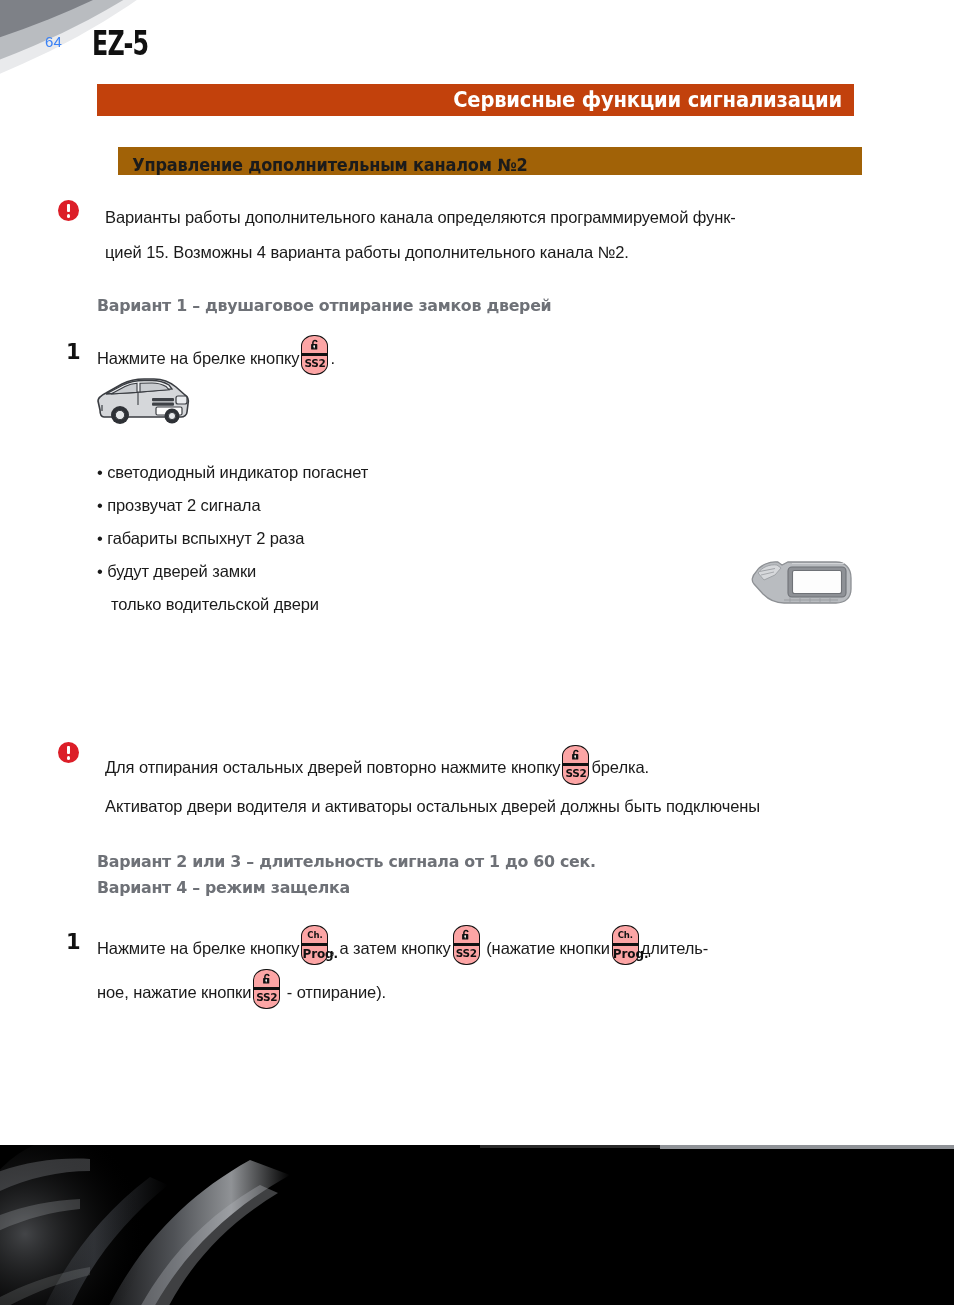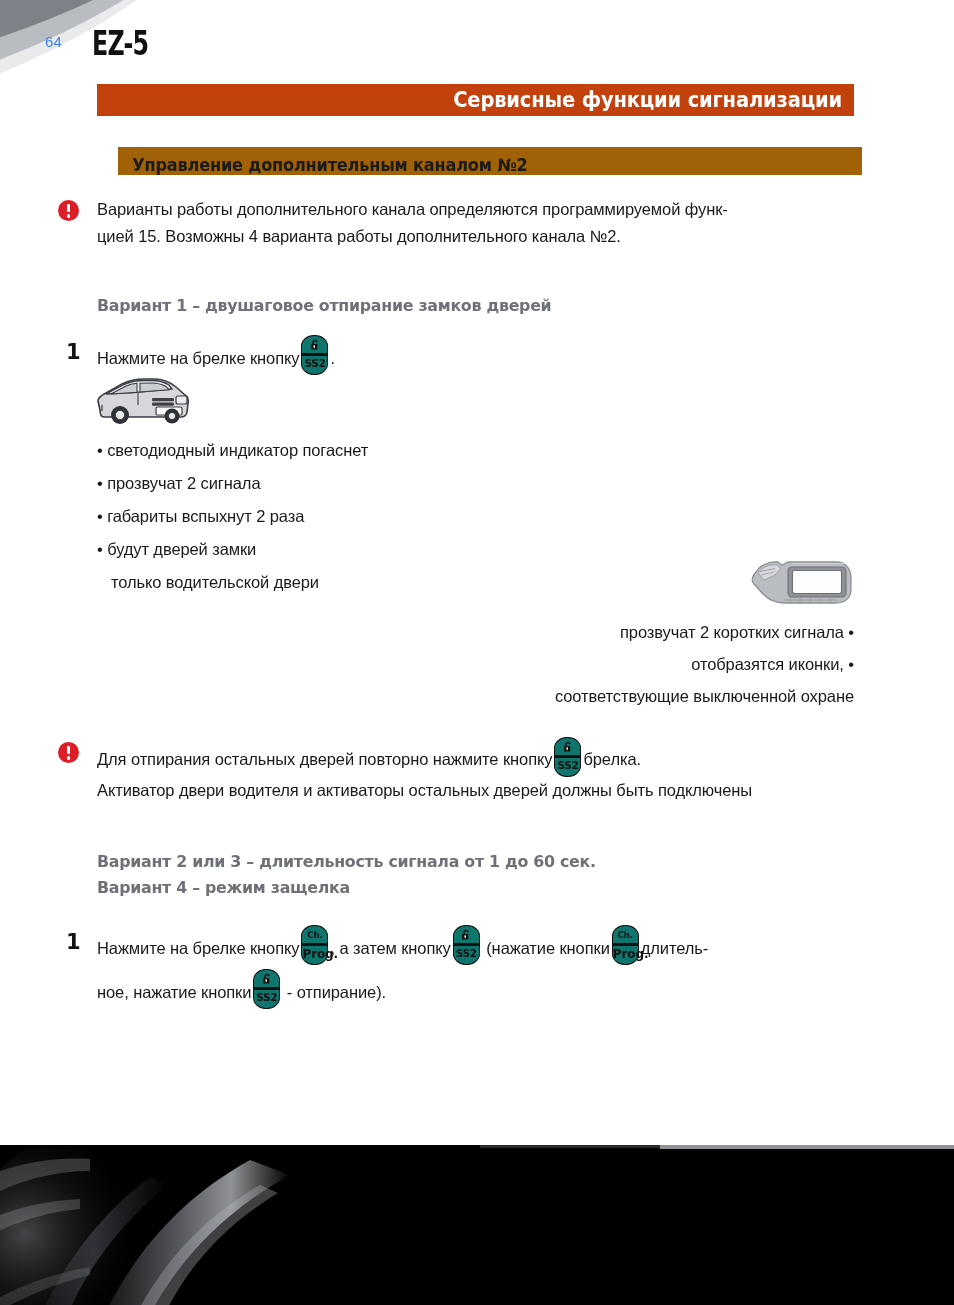--- a/index.html
+++ b/index.html
@@ -146,21 +146,21 @@
     border-radius: 50%;
   }
 
   .note-block {
     position: absolute;
     font-size: 16.5px;
     line-height: 27px;
     color: #1a1a1a;
     letter-spacing: -0.1px;
   }
-  .note-block p { margin: 0; }
+  .note-block p { margin: 8px; }
   .note-justify { text-align: justify; }
 
   .variant-head {
     position: absolute;
     font-family: "DejaVu Sans", sans-serif;
     font-size: 16.5px;
     font-weight: bold;
     color: #6e7177;
     letter-spacing: -0.3px;
     line-height: 26px;
@@ -205,21 +205,21 @@
   }
 
   
   .keybtn {
     display: inline-block;
     vertical-align: -11px;
     width: 27px;
     height: 40px;
     border: 1.6px solid #111111;
     border-radius: 13px / 11px;
-    background: #0f766e;
+    background: #fca5a5;
     position: relative;
     margin: 0 2px;
     box-sizing: border-box;
   }
   .keybtn .kb-divider {
     position: absolute;
     left: 0; right: 0;
     top: 17px;
     height: 2.6px;
     background: #111111;
@@ -329,21 +329,21 @@
       <rect x="64" y="35" width="26" height="8" rx="1.5" fill="#fdfdfd" stroke="#3a3d42" stroke-width="1.2"></rect>
       <circle cx="28" cy="43" r="9" fill="#2e3136"></circle>
       <circle cx="28" cy="43" r="4.6" fill="#e6e8ea" stroke="#3a3d42" stroke-width="1"></circle>
       <circle cx="80" cy="44" r="7.5" fill="#2e3136"></circle>
       <circle cx="80" cy="44" r="3.6" fill="#e6e8ea" stroke="#3a3d42" stroke-width="1"></circle>
       <path d="M10 33 L10 39" stroke="#3a3d42" stroke-width="1.2"></path>
       <path d="M46 20 L46 33" stroke="#3a3d42" stroke-width="1.1"></path>
     </g>
   </svg>
 
-  <div class="bullets" style="left:97px; top:434px;">
+  <div class="bullets" style="left:97px; top:456px;">
     <div class="li">• светодиодный индикатор погаснет</div>
     <div class="li">• прозвучат 2 сигнала</div>
     <div class="li">• габариты вспыхнут 2 раза</div>
     <div class="li">• будут дверей замки</div>
     <div class="li cont">только водительской двери</div>
   </div>
 
   <svg class="fob-img" style="left:748px; top:556px;" width="108" height="52" viewBox="0 0 108 52">
     <g>
       <path d="M8 16 C12 9 22 5 30 6 L34 9 L40 6 L88 6 C97 6 103 12 103 22 L103 33 C103 42 97 47 88 47 L36 47 C28 47 21 44 15 38 L6 28 C3 25 4 20 8 16 Z" fill="#b9bcc0" stroke="#8d9094" stroke-width="1.3"></path>
@@ -351,25 +351,20 @@
       <path d="M11.5 15.5 L27 12.5" stroke="#9a9da1" stroke-width="0.9"></path>
       <path d="M13 19 L26 16" stroke="#9a9da1" stroke-width="0.8"></path>
       <rect x="40" y="11" width="58" height="30" rx="4" fill="#8e9196" stroke="#6f7277" stroke-width="1.1"></rect>
       <rect x="44.5" y="14.5" width="49" height="23" rx="2" fill="#fdfdfd" stroke="#6f7277" stroke-width="1.1"></rect>
       <path d="M36 44 L90 44" stroke="#9a9da1" stroke-width="1"></path>
       <path d="M42 41 L42 46 M52 41 L52 46 M62 41 L62 46 M72 41 L72 46 M82 41 L82 46" stroke="#9a9da1" stroke-width="0.8"></path>
       <path d="M44 7.5 L96 7.5" stroke="#d2d4d7" stroke-width="1.2"></path>
     </g>
   </svg>
 
-  <div class="right-notes" style="left:354px; top:616px; width:500px;">
-    <div>прозвучат 2 коротких сигнала •</div>
-    <div>отобразятся иконки, •</div>
-    <div>соответствующие выключенной охране</div>
-  </div>
 
   <div class="warn-icon" style="left:58px; top:742px;"></div>
   <div class="note-block" style="left:97px; top:737px; width:790px;">
     <p style="white-space:nowrap;">
       <span>Для отпирания остальных дверей повторно нажмите кнопку</span><span class="keybtn ss2" style="vertical-align:-12px;"><svg class="kb-lock" width="13" height="13" viewBox="0 0 13 13">
             <path d="M4.4 5.1 V3.3 a2.1 2.1 0 0 1 4.1 -0.35" fill="none" stroke="#111" stroke-width="1.5"></path>
             <rect x="2.6" y="5.0" width="6.2" height="5.6" rx="0.7" fill="#111"></rect>
             <circle cx="5.7" cy="7.1" r="0.95" fill="#fff"></circle>
             <rect x="5.25" y="7.1" width="0.9" height="2.2" fill="#fff"></rect>
           </svg><span class="kb-divider"></span><span class="kb-bottom-text">SS2</span></span><span>брелка.</span>

